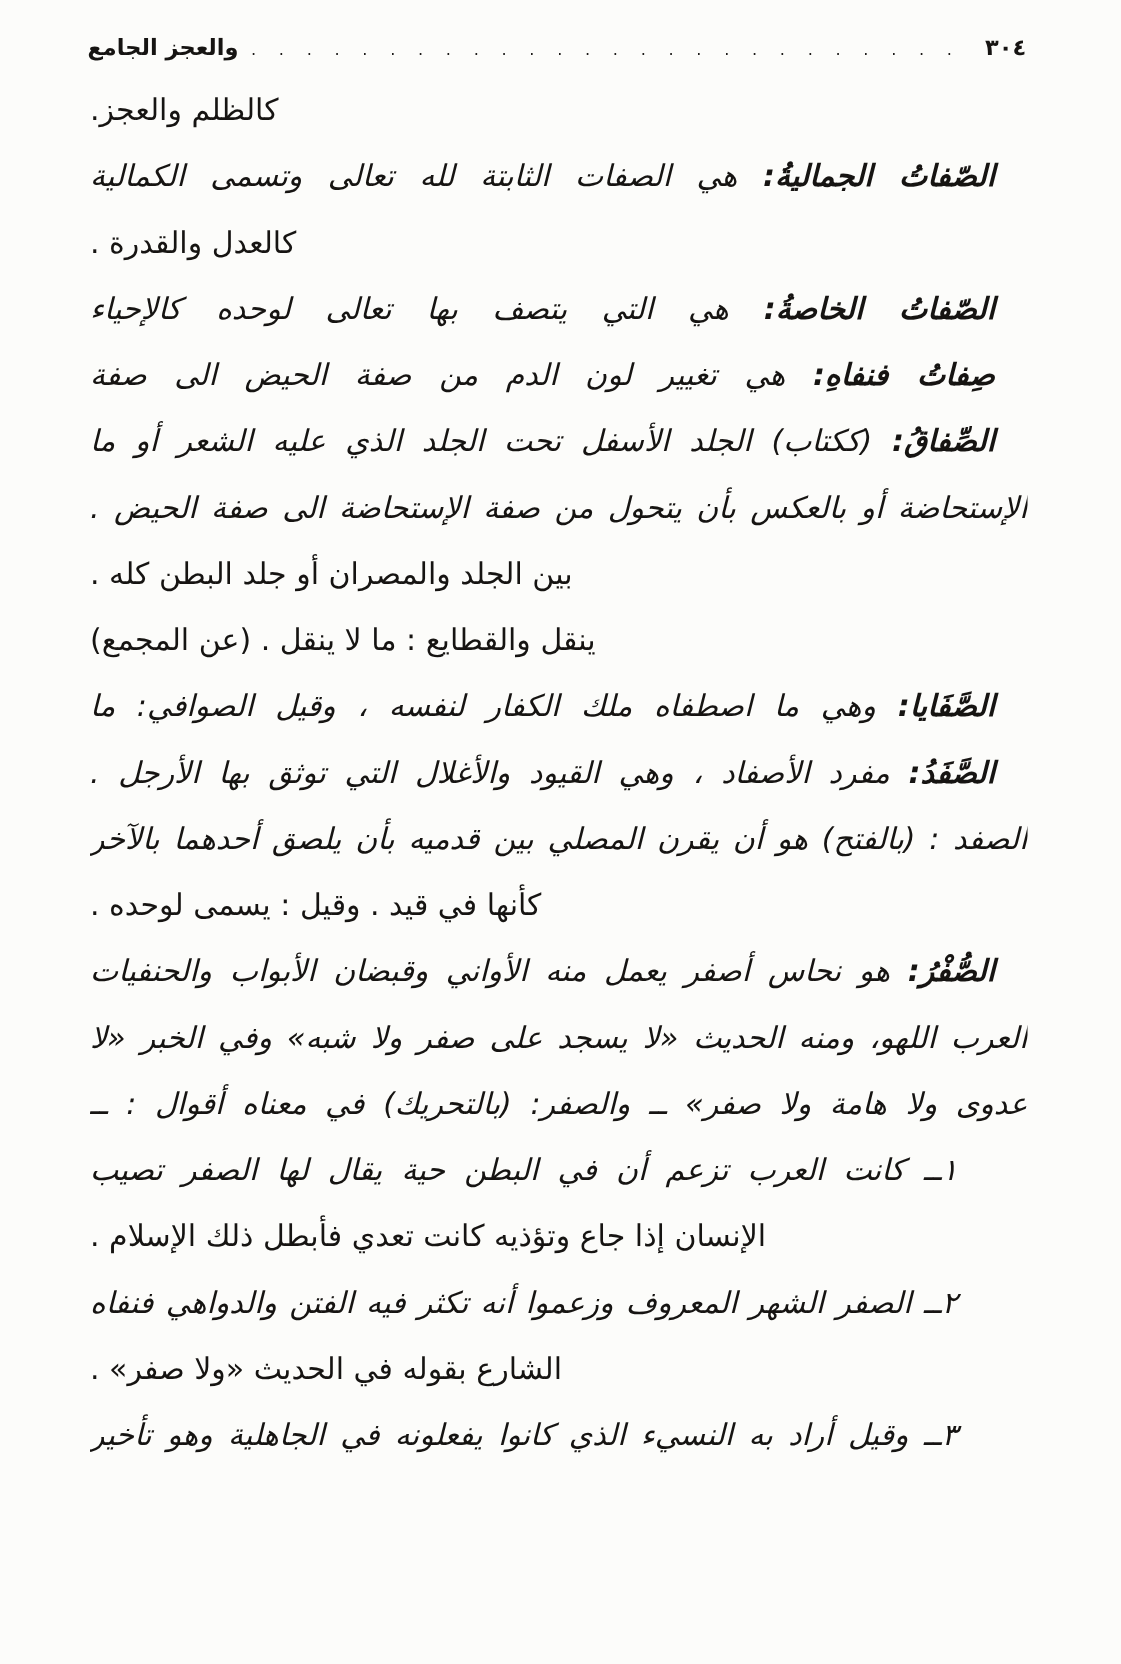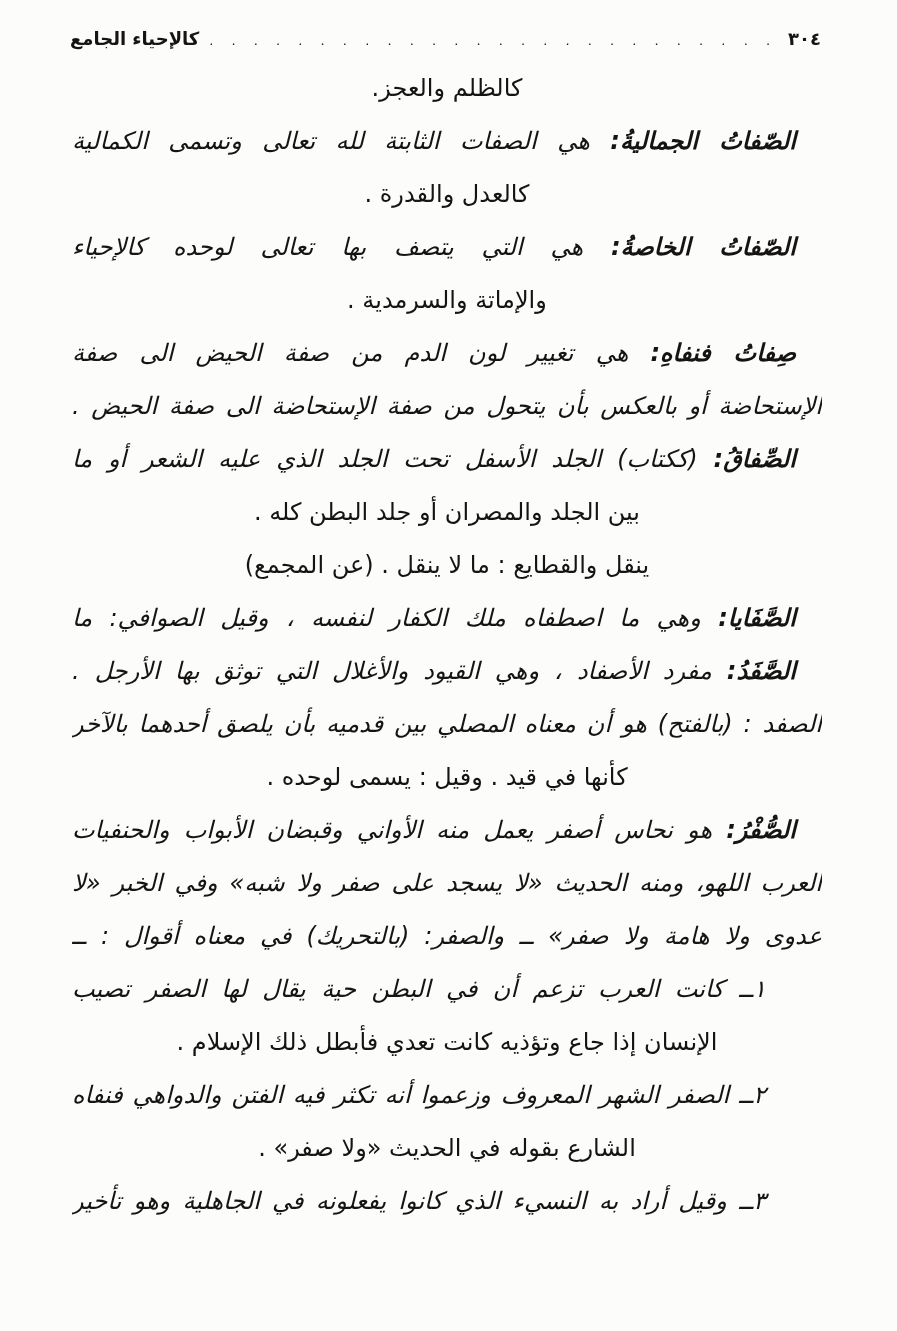--- a/index.html
+++ b/index.html
@@ -43,55 +43,54 @@
   .body {
     padding: 13px 75px 0 72px;
     font-size: 24px;
     line-height: 53px;
   }
   .line {
     height: 53px;
     overflow: hidden;
     white-space: normal;
   }
-  .line.right  { text-align: center; }
+  .line.right  { text-align: left; }
   .line.justify {
     text-align: justify;
     text-align-last: justify;
     font-style: italic;
   }
   .line.indent { padding-right: 26px; }
   .line.item   { padding-right: 56px; }
   .headword { font-weight: bold; }
 </style>
 </head>
 <body>
 
 <div class="page">
 
   <div class="header">
     <span class="pagenum">٣٠٤</span>
     <span class="leader">. . . . . . . . . . . . . . . . . . . . . . . . . . . . . . . . . . . . . . . . . . . . . . . . . . . . . . . . . . . .</span>
-    <span class="booktitle">كالإحياء الجامع</span>
+    <span class="booktitle">والعجز الجامع</span>
   </div>
 
   <div class="body">
       <div class="line right">كالظلم والعجز.</div>
       <div class="line justify indent"><span class="headword">الصّفاتُ الجماليةُ:</span> هي الصفات الثابتة لله تعالى وتسمى الكمالية</div>
       <div class="line right">كالعدل والقدرة .</div>
       <div class="line justify indent"><span class="headword">الصّفاتُ الخاصةُ:</span> هي التي يتصف بها تعالى لوحده كالإحياء</div>
-      <div class="line right">والإماتة والسرمدية .</div>
       <div class="line justify indent"><span class="headword">صِفاتُ فنفاهِ:</span> هي تغيير لون الدم من صفة الحيض الى صفة</div>
+      <div class="line justify indent"><span class="headword">الصِّفاقُ:</span> (ككتاب) الجلد الأسفل تحت الجلد الذي عليه الشعر أو ما</div>
       <div class="line justify">الإستحاضة أو بالعكس بأن يتحول من صفة الإستحاضة الى صفة الحيض .</div>
-      <div class="line justify indent"><span class="headword">الصِّفاقُ:</span> (ككتاب) الجلد الأسفل تحت الجلد الذي عليه الشعر أو ما</div>
       <div class="line right">بين الجلد والمصران أو جلد البطن كله .</div>
       <div class="line right">ينقل والقطايع : ما لا ينقل . (عن المجمع)</div>
       <div class="line justify indent"><span class="headword">الصَّفَايا:</span> وهي ما اصطفاه ملك الكفار لنفسه ، وقيل الصوافي: ما</div>
       <div class="line justify indent"><span class="headword">الصَّفَدُ:</span> مفرد الأصفاد ، وهي القيود والأغلال التي توثق بها الأرجل .</div>
-      <div class="line justify">الصفد : (بالفتح) هو أن معناه المصلي بين قدميه بأن يلصق أحدهما بالآخر</div>
+      <div class="line justify">الصفد : (بالفتح) هو أن يقرن المصلي بين قدميه بأن يلصق أحدهما بالآخر</div>
       <div class="line right">كأنها في قيد . وقيل : يسمى لوحده .</div>
       <div class="line justify indent"><span class="headword">الصُّفْرُ:</span> هو نحاس أصفر يعمل منه الأواني وقبضان الأبواب والحنفيات</div>
       <div class="line justify">العرب اللهو، ومنه الحديث «لا يسجد على صفر ولا شبه» وفي الخبر «لا</div>
       <div class="line justify">عدوى ولا هامة ولا صفر» ــ والصفر: (بالتحريك) في معناه أقوال : ــ</div>
       <div class="line justify item">١ــ كانت العرب تزعم أن في البطن حية يقال لها الصفر تصيب</div>
       <div class="line right">الإنسان إذا جاع وتؤذيه كانت تعدي فأبطل ذلك الإسلام .</div>
       <div class="line justify item">٢ــ الصفر الشهر المعروف وزعموا أنه تكثر فيه الفتن والدواهي فنفاه</div>
       <div class="line right">الشارع بقوله في الحديث «ولا صفر» .</div>
       <div class="line justify item">٣ــ وقيل أراد به النسيء الذي كانوا يفعلونه في الجاهلية وهو تأخير</div>
     </div>

